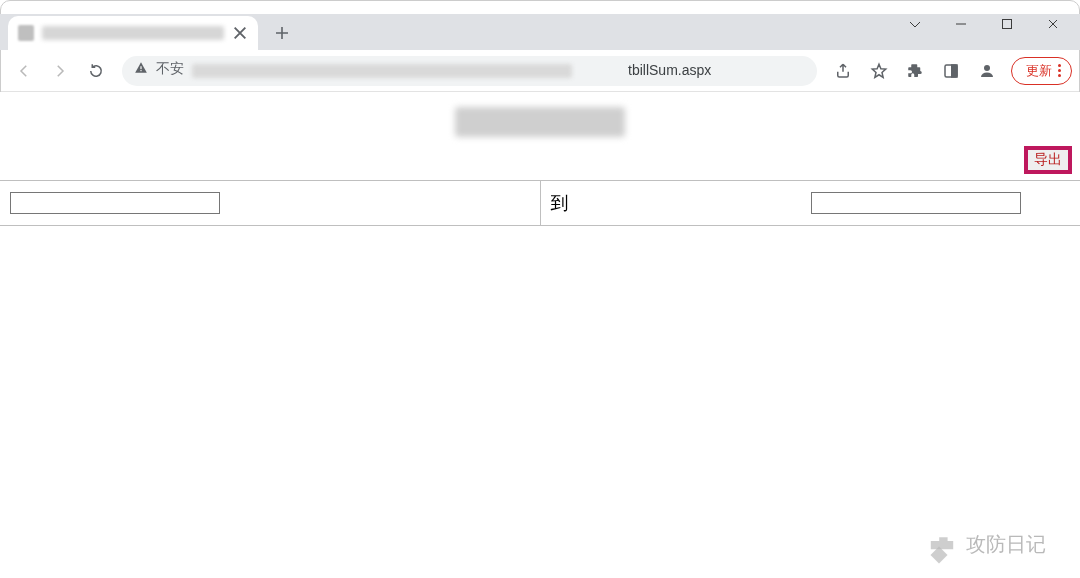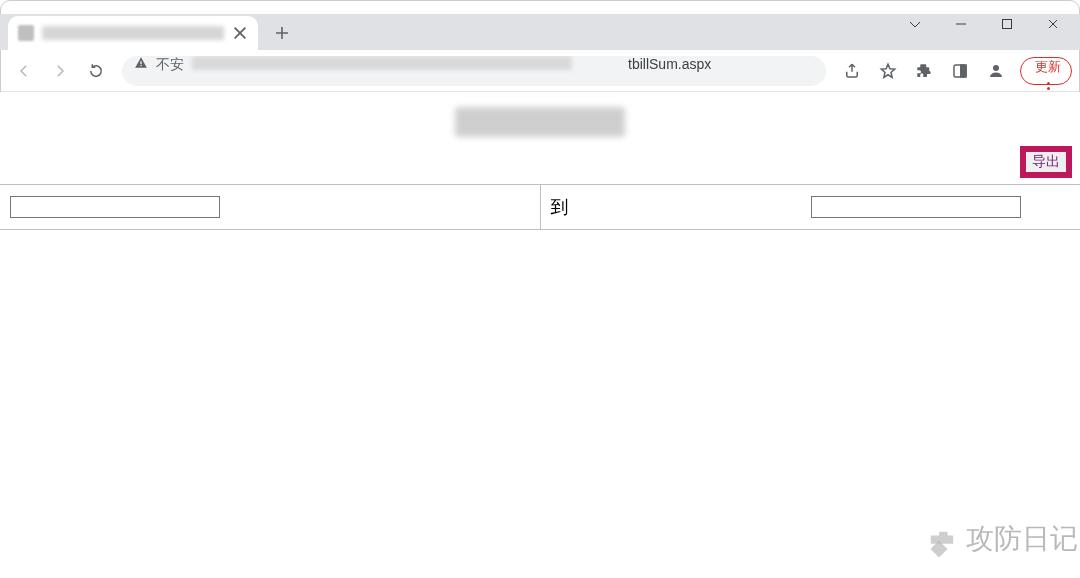--- a/index.html
+++ b/index.html
@@ -77,22 +77,22 @@
   }
   .nav-btn.disabled { color:#b9b9b9; }
   .nav-btn svg { width:18px; height:18px; stroke:currentColor; stroke-width:2; fill:none; }
 
   .omnibox {
     flex:1;
     height:30px;
     background:#f1f3f4;
     border-radius:15px;
     display:flex;
-    align-items:flex-start;
-    padding:0 12px;
+    align-items:flex-end;
+    padding:8px 12px;
     gap:8px;
     min-width:0;
     font-size:14px;
     color:#3c4043;
     overflow:hidden;
     margin: 0 6px;
   }
   .omnibox .sec-icon svg { width:14px; height:14px; fill:#5f6368; }
   .omnibox .sec-label { color:#5f6368; white-space:nowrap; }
   .omnibox .url-blur {
@@ -104,21 +104,20 @@
     width:32px; height:32px; display:flex; align-items:center; justify-content:center;
     color:#5f6368; border-radius:50%;
   }
   .tool-icon svg { width:18px; height:18px; stroke:currentColor; fill:none; stroke-width:2; }
   .tool-icon.filled svg { fill:currentColor; stroke:none; }
   .tool-icon.generic-square svg { fill:#5f6368; }
   .update-pill {
     height:28px; border:1px solid #d93025; color:#d93025; border-radius:16px;
     display:flex; align-items:center; padding:0 10px 0 14px; font-size:13px; gap:6px;
     margin-left:4px;
-    flex-direction:column;
   }
   .update-pill .dots { display:flex; flex-direction:column; gap:2px; }
   .update-pill .dots span { width:3px; height:3px; background:#d93025; border-radius:50%; display:block;}
 
   
   .viewport {
     position: relative;
     width:100%;
     height: calc(578px - 14px - 36px - 42px);
     background:#fff;
@@ -137,22 +136,22 @@
   }
   .export-row {
     text-align:right;
     padding-right:8px;
     margin-top: -2px;
   }
   .export-btn {
     font-size:14px;
     padding:1px 6px;
     background:#efefef;
-    border:6px solid #be185d;
-    color:#701a75;
+    border:4px solid #be185d;
+    color:#b91c1c;
     font-family: inherit;
   }
 
   
   .form-row {
     display:flex;
     border-top:1px solid #bfbfbf;
     border-bottom:1px solid #bfbfbf;
     margin-top:6px;
   }
@@ -177,27 +176,27 @@
     border:1px solid #767676;
     background:#fff;
     font-size:14px;
     padding: 0 4px;
   }
   .form-cell.right .form-label { width: 260px; }
 
   
   .watermark {
     position:absolute;
-    right: 2px;
+    right: 34px;
     bottom: 20px;
     display:flex;
     align-items:center;
     gap:10px;
     color:#b9b9b9;
-    font-size:28px;
+    font-size:20px;
   }
   .watermark .wm-icon {
     width:28px; height:24px; position:relative;
   }
   .watermark .wm-icon::before{
     content:""; position:absolute; inset:0;
     background:#b9b9b9;
     clip-path: polygon(10% 35%, 40% 35%, 40% 20%, 70% 20%, 70% 35%, 90% 35%, 90% 70%, 10% 70%);
     border-radius:3px;
     opacity:.7;

